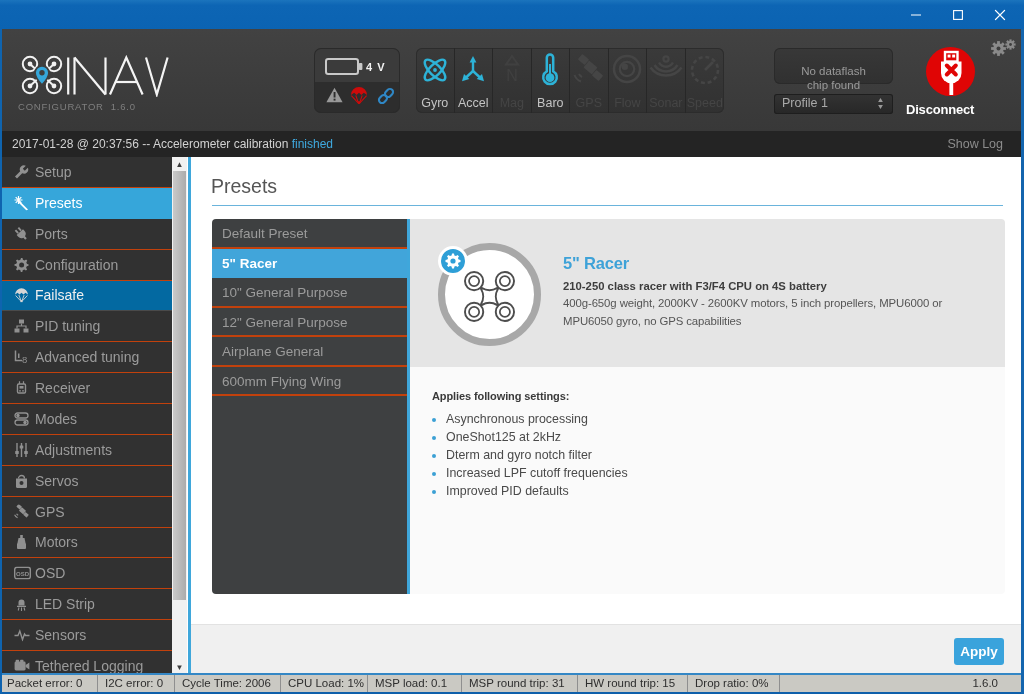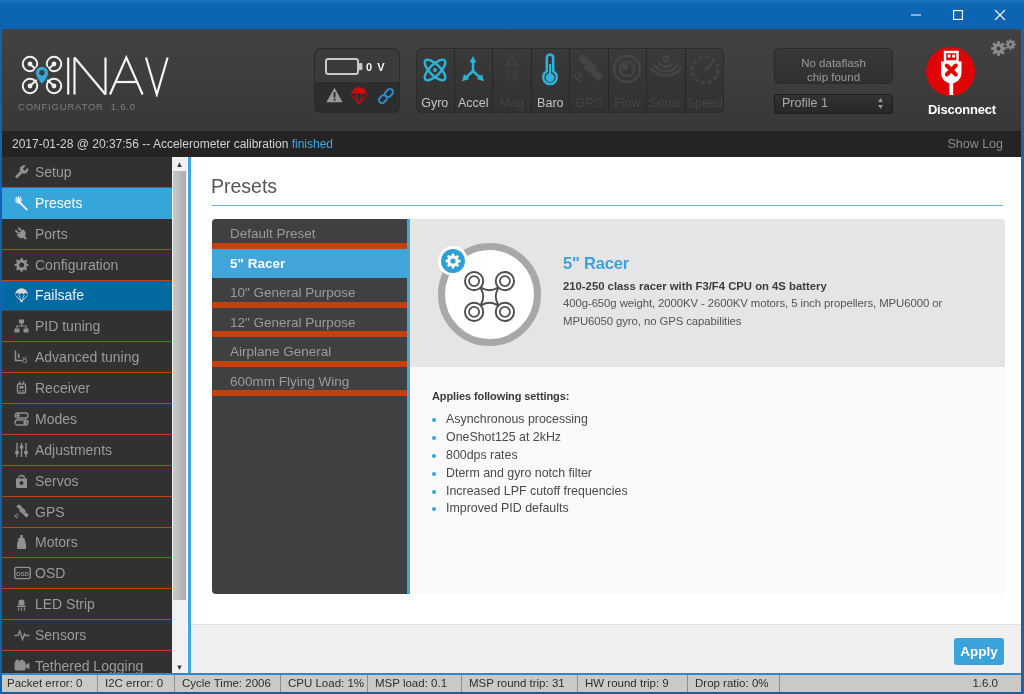--- a/index.html
+++ b/index.html
@@ -35,29 +35,29 @@
 .scell { position:relative; width:42.5px; height:65px; border-right:1px solid #272727; }
 .scell:last-child { border-right:none; }
 .scell .lbl { position:absolute; left:0; right:0; top:48px; text-align:center; font-size:12.5px; }
 .on .lbl { color:#c4c4c4; }
 .off .lbl { color:#454545; }
 .scell svg { position:absolute; left:50%; top:22px; transform:translate(-50%,-50%); }
 
 
 #dataflash { position:absolute; left:772px; top:19px; width:119px; height:36px; border-radius:6px;
   background:linear-gradient(#383838,#303030); box-shadow:0 0 0 1px #2a2a2a inset;
-  color:#9a9a9a; font-size:11.5px; text-align:center; line-height:14px; padding-top:8px; }
+  color:#9a9a9a; font-size:11.5px; text-align:center; line-height:14px; padding-top:16px; }
 #profile { position:absolute; left:772px; top:65px; width:119px; height:20px; border-radius:3px;
   background:linear-gradient(#333,#272727); box-shadow:0 0 0 1px #1e1e1e inset;
   color:#a9a9a9; font-size:12.5px; line-height:19px; padding-left:8px; }
 #profile .arrows { position:absolute; right:9px; top:3px; color:#999; font-size:7px; line-height:6.5px; text-align:center; transform:scaleX(1.15); }
 
 
 #redcirc { position:absolute; left:924px; top:18px; width:49px; height:49px; border-radius:50%; background:#e00505; }
-#disctxt { position:absolute; left:904px; top:73px; width:90px; text-align:right; color:#fff; font-weight:bold; font-size:13px; letter-spacing:-0.2px; }
+#disctxt { position:absolute; left:904px; top:73px; width:90px; text-align:left; color:#fff; font-weight:bold; font-size:13px; letter-spacing:-0.2px; }
 #gears { position:absolute; left:989px; top:10px; }
 
 
 #logbar { position:absolute; left:2px; top:131px; width:1019px; height:26px; background:#242424; font-size:12px; }
 #logbar .msg { position:absolute; left:10px; top:6px; color:#d2d2d2; }
 #logbar .msg b { color:#3fa9df; font-weight:normal; }
 #logbar .show { position:absolute; right:18px; top:6px; color:#8c8c8c; font-size:12.5px; }
 
 
 #sidebar { position:absolute; left:2px; top:157px; width:170px; height:518px; background:#313131; overflow:hidden; }
@@ -72,21 +72,21 @@
 #sscroll .thumb { position:absolute; left:1px; top:14px; width:13px; height:429px;
   background:linear-gradient(90deg,#c9c9c9,#ababab); }
 #sscroll .ar { position:absolute; left:0; width:15px; text-align:center; color:#3c3c3c; font-size:8px; }
 
 
 #content { position:absolute; left:188px; top:157px; width:833px; height:518px; background:#fff; border-left:3px solid #3fa7db; }
 #ptitle { position:absolute; left:20px; top:18px; font-size:19.5px; color:#555; }
 #punder { position:absolute; left:21px; top:48px; width:791px; height:1px; background:#6ab4dc; }
 
 #plist { position:absolute; left:21px; top:62px; width:195px; height:375px; background:#3e4041; border-radius:4px 0 0 4px; }
-.pi { height:29.55px; line-height:29.55px; padding-left:18px; color:#9b9b9b; font-size:13.5px; border-bottom:6px solid #c2410c; }
+.pi { height:29.55px; line-height:29.55px; padding-left:10px; color:#9b9b9b; font-size:13.5px; border-bottom:2px solid #c2410c; }
 .pi.sel { background:#41a5da; color:#fff; font-weight:bold; border-bottom-color:#41a5da; }
 
 #panel { position:absolute; left:216px; top:62px; width:596px; height:375px; border-left:3px solid #3fa7db; }
 #panel .top { position:absolute; left:0; top:0; width:595px; height:148px; background:#e5e5e5; border-radius:0 4px 0 0; }
 #panel .bot { position:absolute; left:0; top:148px; width:595px; height:227px; background:#fafafa; border-radius:0 0 4px 0; }
 
 #bigcirc { position:absolute; left:28px; top:24px; width:103px; height:103px; border-radius:50%; border:7px solid #a8a8a8; background:#fff; }
 #gearbadge { position:absolute; left:28px; top:27px; width:30px; height:30px; border-radius:50%; background:#2e9fd7; border:3px solid #fff; }
 #ptext { position:absolute; left:153px; top:33px; width:420px; }
 #ptext h2 { color:#3ea2d8; font-size:16.5px; line-height:22px; font-weight:bold; margin-bottom:5px; letter-spacing:-0.2px; }
@@ -156,21 +156,21 @@
           <line x1="95.5" y1="27" x2="117" y2="27"></line>
         <path d="M126 2.5 L136.8 39.5 L147.6 2.5"></path>
       </g>
     </svg>
     <div id="configtxt">CONFIGURATOR&nbsp;&nbsp;1.6.0</div>
     <div id="batbox">
       <svg class="abs" style="left:11px; top:10px;" width="38" height="17" viewBox="0 0 38 17">
         <rect x="1" y="1" width="32" height="15" rx="2.2" fill="none" stroke="#c9c9c9" stroke-width="2"></rect>
         <rect x="33.8" y="5" width="3.6" height="7" rx="1" fill="#c9c9c9"></rect>
       </svg>
-      <span id="batv">0 V</span>
+      <span id="batv">4 V</span>
       <svg class="abs" style="left:12px; top:39px;" width="17" height="16" viewBox="0 0 17 16">
         <path d="M8.5 0.8 L16.6 15.2 H0.4 Z" fill="#999"></path>
         <rect x="7.6" y="5" width="1.9" height="5.5" fill="#2d2d2d"></rect>
           <rect x="7.6" y="11.7" width="1.9" height="1.9" fill="#2d2d2d"></rect>
       </svg>
       <svg class="abs" style="left:36px; top:38px;" width="18" height="18" viewBox="0 0 18 18">
         <path d="M9 1 a8 8 0 0 1 8 8 l-3.2 -2.2 -2.4 2.2 -2.4 -2.2 -2.4 2.2 -2.4 -2.2 L1 9 a8 8 0 0 1 8 -8 z" fill="#cc0b0b"></path>
         <path d="M1.4 9.6 L8 16.8 L9 17 L10 16.8 L16.6 9.6" fill="none" stroke="#cc0b0b" stroke-width="1.1"></path>
         <path d="M5.8 9.4 L8.3 16.6 M12.2 9.4 L9.7 16.6" fill="none" stroke="#cc0b0b" stroke-width="1.1"></path>
         <rect x="7.8" y="15.3" width="2.4" height="2.7" rx="0.7" fill="#cc0b0b"></rect>
@@ -515,34 +515,33 @@
       </div>
       <div id="ptext">
         <h2>5" Racer</h2>
         <div class="b">210-250 class racer with F3/F4 CPU on 4S battery</div>
         <div class="d">400g-650g weight, 2000KV - 2600KV motors, 5 inch propellers, MPU6000 or<br>MPU6050 gyro, no GPS capabilities</div>
       </div>
       <div id="applies">Applies following settings:</div>
       <div id="blist">
         <div>Asynchronous processing</div>
         <div>OneShot125 at 2kHz</div>
-        <div>800dps rates</div>
         <div>Dterm and gyro notch filter</div>
         <div>Increased LPF cutoff frequencies</div>
         <div>Improved PID defaults</div>
       </div>
     </div>
     <div id="toolbar">
         <div id="applybtn">Apply</div>
       </div>
   </div>
   <div id="statusbar">
     <span class="seg" style="width:98px">Packet error: 0</span>
     <span class="seg" style="width:77px">I2C error: 0</span>
     <span class="seg" style="width:106px">Cycle Time: 2006</span>
     <span class="seg" style="width:87px">CPU Load: 1%</span>
     <span class="seg" style="width:94px">MSP load: 0.1</span>
     <span class="seg" style="width:116px">MSP round trip: 31</span>
-    <span class="seg" style="width:110px">HW round trip: 9</span>
+    <span class="seg" style="width:110px">HW round trip: 15</span>
     <span class="seg" style="width:92px">Drop ratio: 0%</span>
     <span class="ver">1.6.0</span>
   </div>
 </div>
 
 </body></html>

